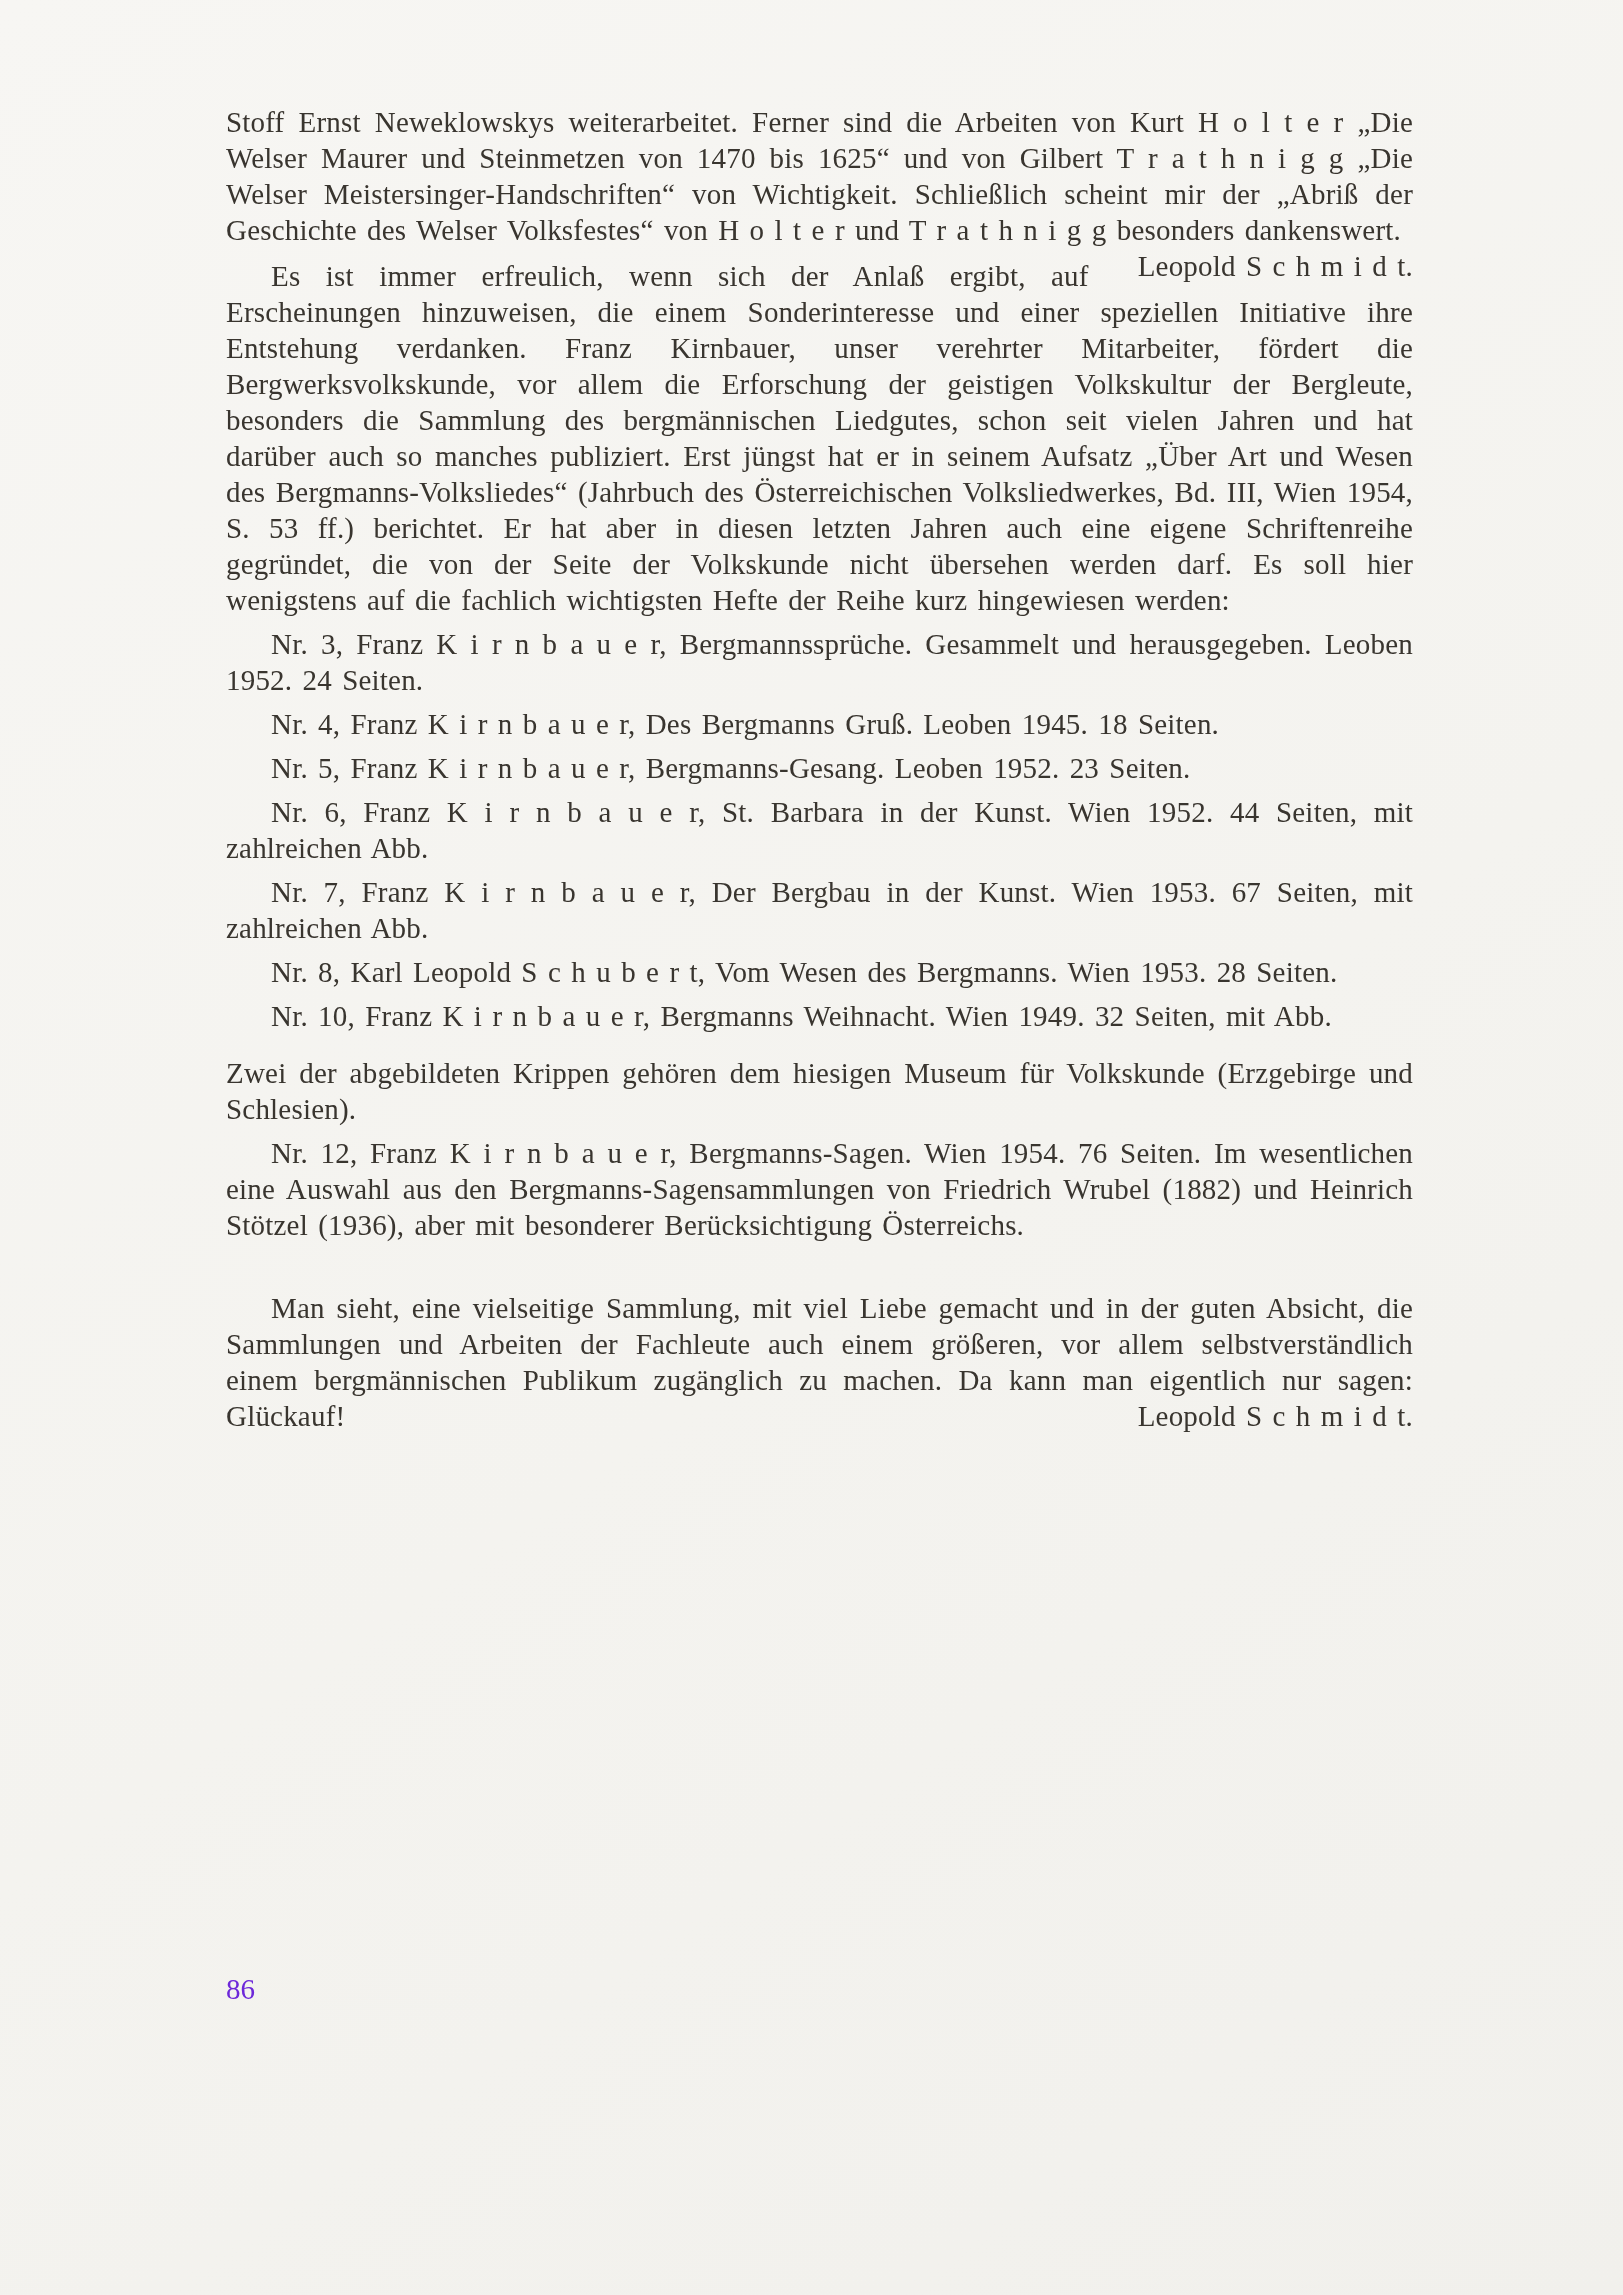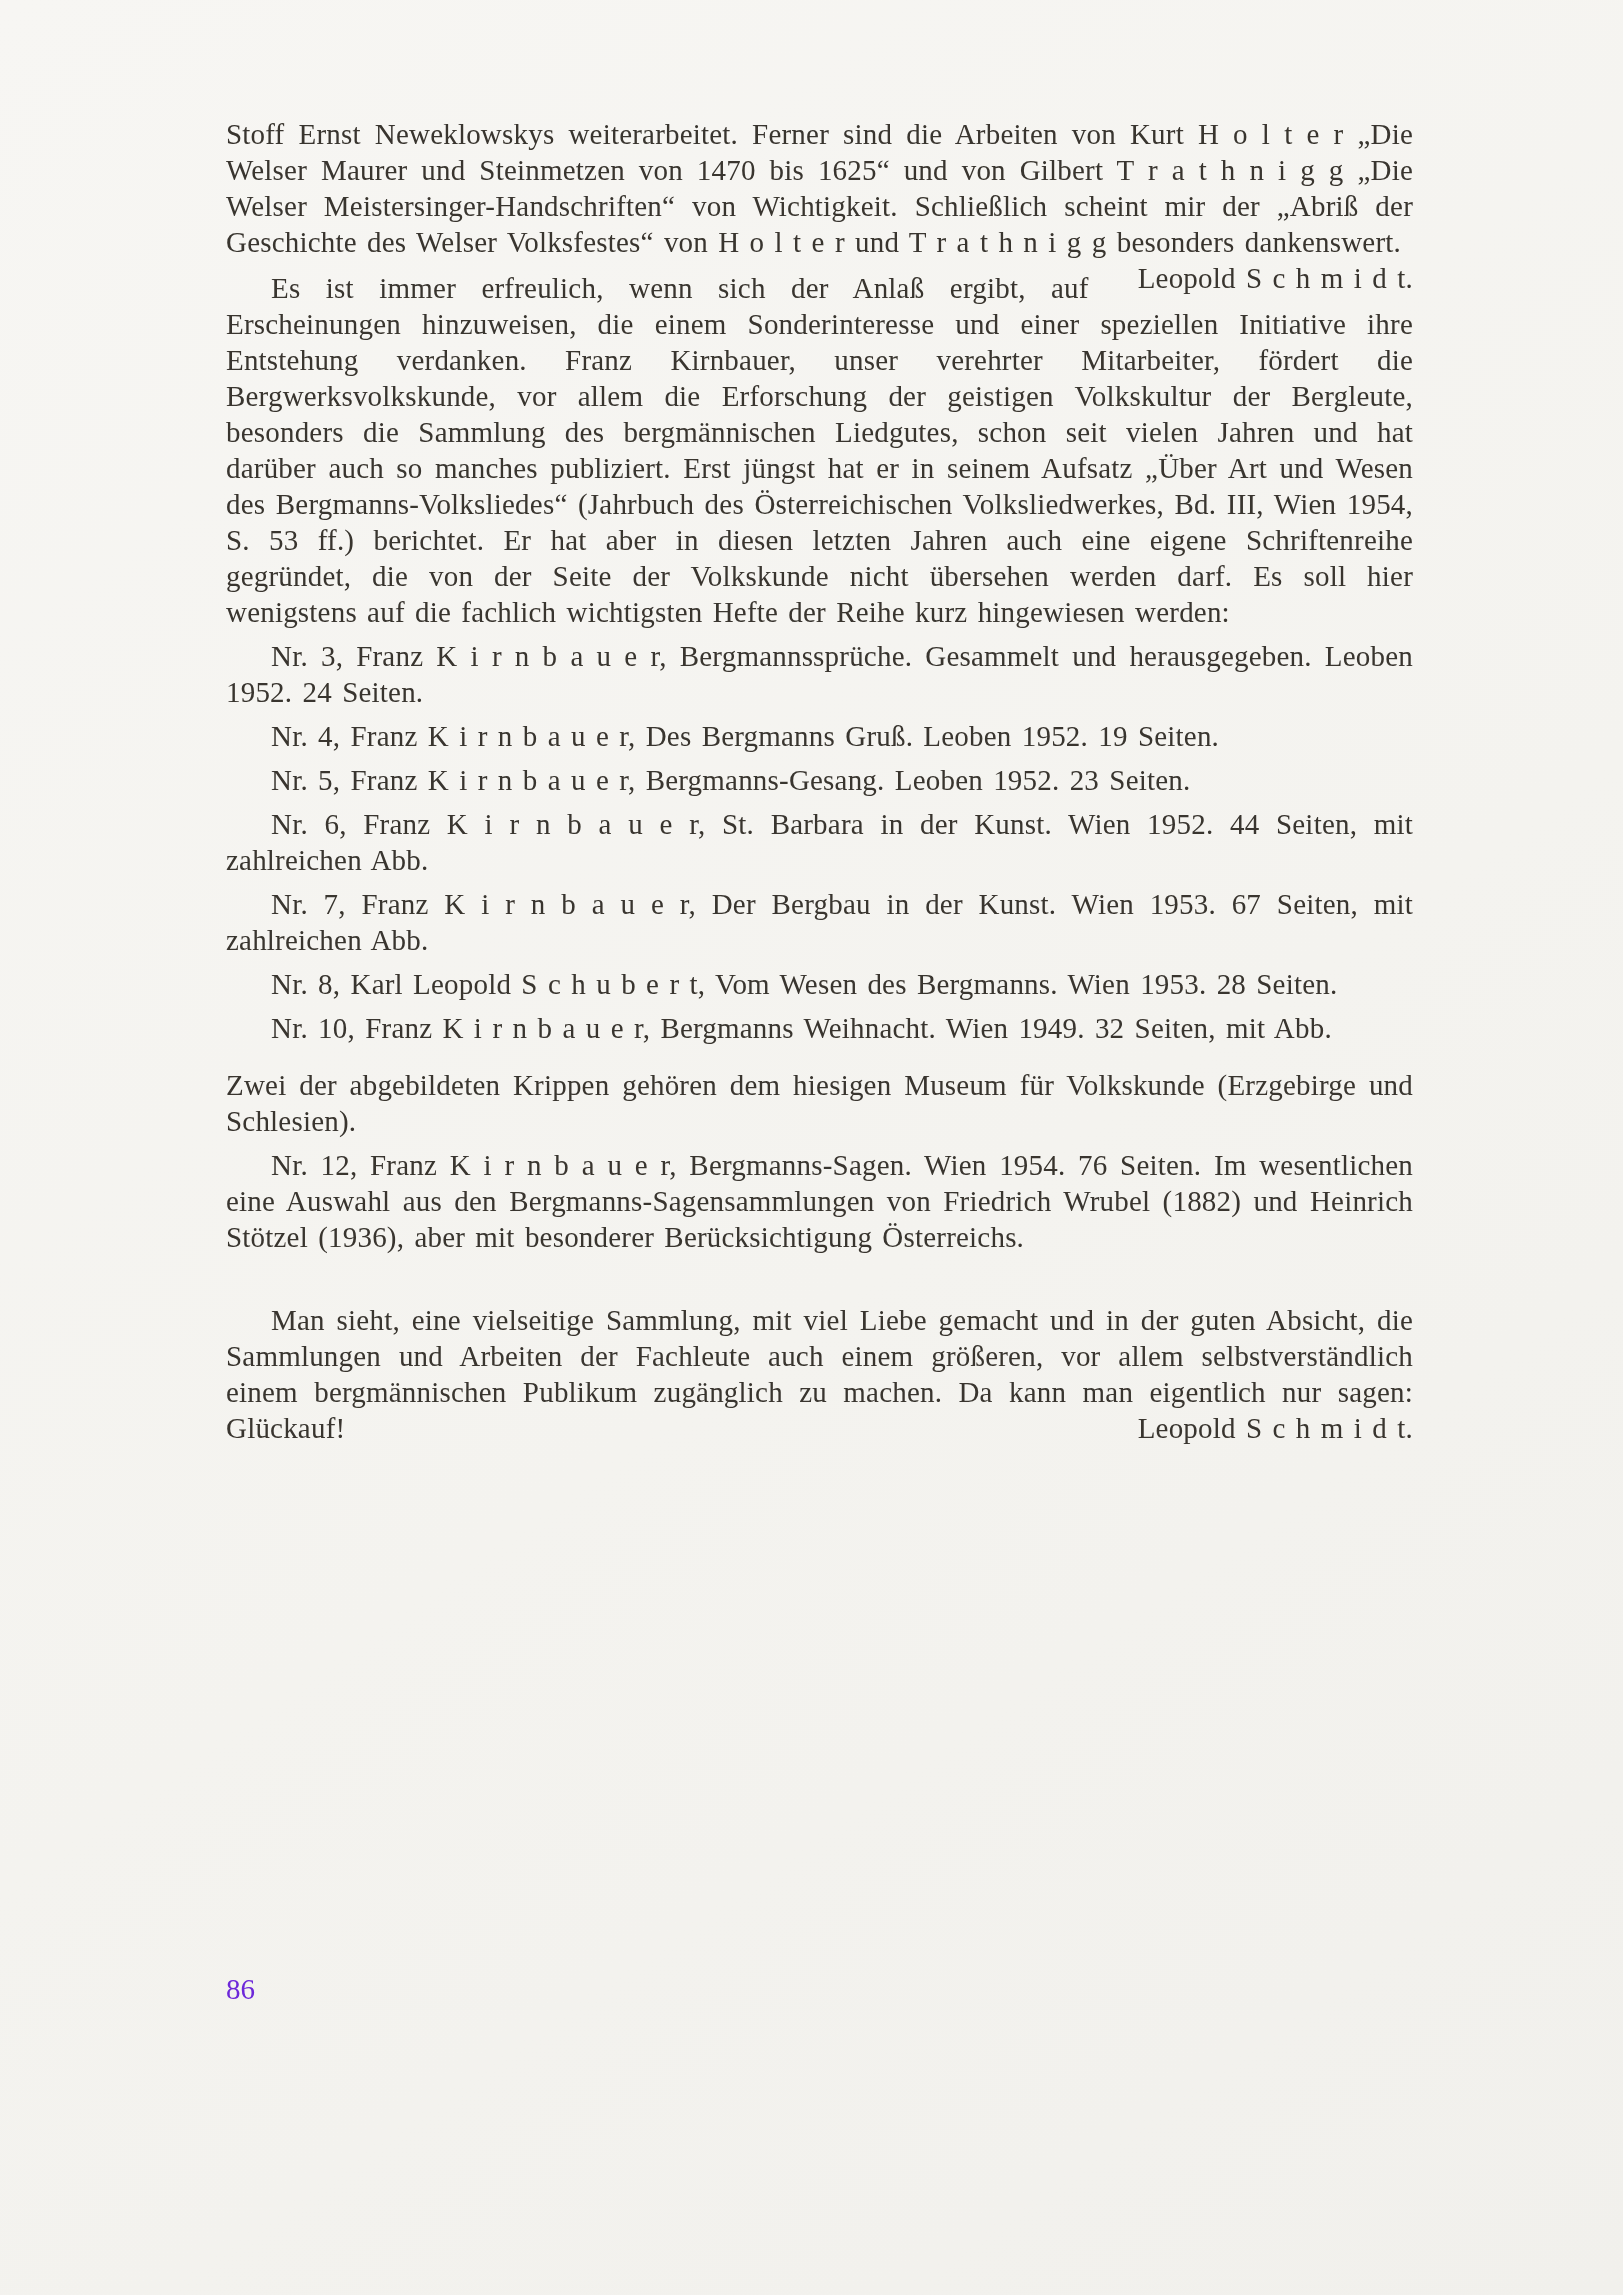--- a/index.html
+++ b/index.html
@@ -30,21 +30,21 @@
     word-spacing: 2.8px;
     letter-spacing: 0.2px;
     hyphens: auto;
   }
   .para {
     margin: 0;
   }
   .para.indent {
     text-indent: 45px;
   }
-  .style-continuation { margin-top: 12px; }
+  .style-continuation { margin-top: 0; }
   .style-heading     { margin-top: 37px; }
   .style-body        { margin-top: 9.7px; }
   .style-item        { margin-top: 8px; }
   .style-comment     { margin-top: 21px; }
   .style-closing     { margin-top: 47px; }
   .lead {
     font-weight: bold;
     letter-spacing: 0.5px;
   }
   .signature {
@@ -62,21 +62,21 @@
   }
 </style>
 </head>
 <body>
 
 <div class="scan-page">
   <div class="text-block" id="paragraphs">
       <p class="para style-continuation"><span class="body-text">Stoff Ernst Neweklowskys weiterarbeitet. Ferner sind die Arbeiten von Kurt H o l t e r „Die Welser Maurer und Steinmetzen von 1470 bis 1625“ und von Gilbert T r a t h n i g g „Die Welser Meistersinger-Handschriften“ von Wichtigkeit. Schließlich scheint mir der „Abriß der Geschichte des Welser Volksfestes“ von H o l t e r und T r a t h n i g g besonders dankenswert.</span><span class="signature">Leopold S c h m i d t.</span></p>
       <p class="para style-body indent"><span class="body-text">Es ist immer erfreulich, wenn sich der Anlaß ergibt, auf Erscheinungen hinzuweisen, die einem Sonderinteresse und einer speziellen Initiative ihre Entstehung verdanken. Franz Kirnbauer, unser verehrter Mitarbeiter, fördert die Bergwerksvolkskunde, vor allem die Erforschung der geistigen Volkskultur der Bergleute, besonders die Sammlung des bergmännischen Liedgutes, schon seit vielen Jahren und hat darüber auch so manches publiziert. Erst jüngst hat er in seinem Aufsatz „Über Art und Wesen des Bergmanns-Volksliedes“ (Jahrbuch des Österreichischen Volksliedwerkes, Bd. III, Wien 1954, S. 53 ff.) berichtet. Er hat aber in diesen letzten Jahren auch eine eigene Schriftenreihe gegründet, die von der Seite der Volkskunde nicht übersehen werden darf. Es soll hier wenigstens auf die fachlich wichtigsten Hefte der Reihe kurz hingewiesen werden:</span></p>
       <p class="para style-item indent"><span class="body-text">Nr. 3, Franz K i r n b a u e r, Bergmannssprüche. Gesammelt und herausgegeben. Leoben 1952. 24 Seiten.</span></p>
-      <p class="para style-item indent"><span class="body-text">Nr. 4, Franz K i r n b a u e r, Des Bergmanns Gruß. Leoben 1952. 19 Seiten.</span></p>
+      <p class="para style-item indent"><span class="body-text">Nr. 4, Franz K i r n b a u e r, Des Bergmanns Gruß. Leoben 1945. 18 Seiten.</span></p>
       <p class="para style-item indent"><span class="body-text">Nr. 5, Franz K i r n b a u e r, Bergmanns-Gesang. Leoben 1952. 23 Seiten.</span></p>
       <p class="para style-item indent"><span class="body-text">Nr. 6, Franz K i r n b a u e r, St. Barbara in der Kunst. Wien 1952. 44 Seiten, mit zahlreichen Abb.</span></p>
       <p class="para style-item indent"><span class="body-text">Nr. 7, Franz K i r n b a u e r, Der Bergbau in der Kunst. Wien 1953. 67 Seiten, mit zahlreichen Abb.</span></p>
       <p class="para style-item indent"><span class="body-text">Nr. 8, Karl Leopold S c h u b e r t, Vom Wesen des Bergmanns. Wien 1953. 28 Seiten.</span></p>
       <p class="para style-item indent"><span class="body-text">Nr. 10, Franz K i r n b a u e r, Bergmanns Weihnacht. Wien 1949. 32 Seiten, mit Abb.</span></p>
       <p class="para style-comment"><span class="body-text">Zwei der abgebildeten Krippen gehören dem hiesigen Museum für Volkskunde (Erzgebirge und Schlesien).</span></p>
       <p class="para style-item indent"><span class="body-text">Nr. 12, Franz K i r n b a u e r, Bergmanns-Sagen. Wien 1954. 76 Seiten. Im wesentlichen eine Auswahl aus den Bergmanns-Sagensammlungen von Friedrich Wrubel (1882) und Heinrich Stötzel (1936), aber mit besonderer Berücksichtigung Österreichs.</span></p>
       <p class="para style-closing indent"><span class="body-text">Man sieht, eine vielseitige Sammlung, mit viel Liebe gemacht und in der guten Absicht, die Sammlungen und Arbeiten der Fachleute auch einem größeren, vor allem selbstverständlich einem bergmännischen Publikum zugänglich zu machen. Da kann man eigentlich nur sagen: Glückauf!</span><span class="signature">Leopold S c h m i d t.</span></p>
     </div>
   <div class="page-number">86</div>

